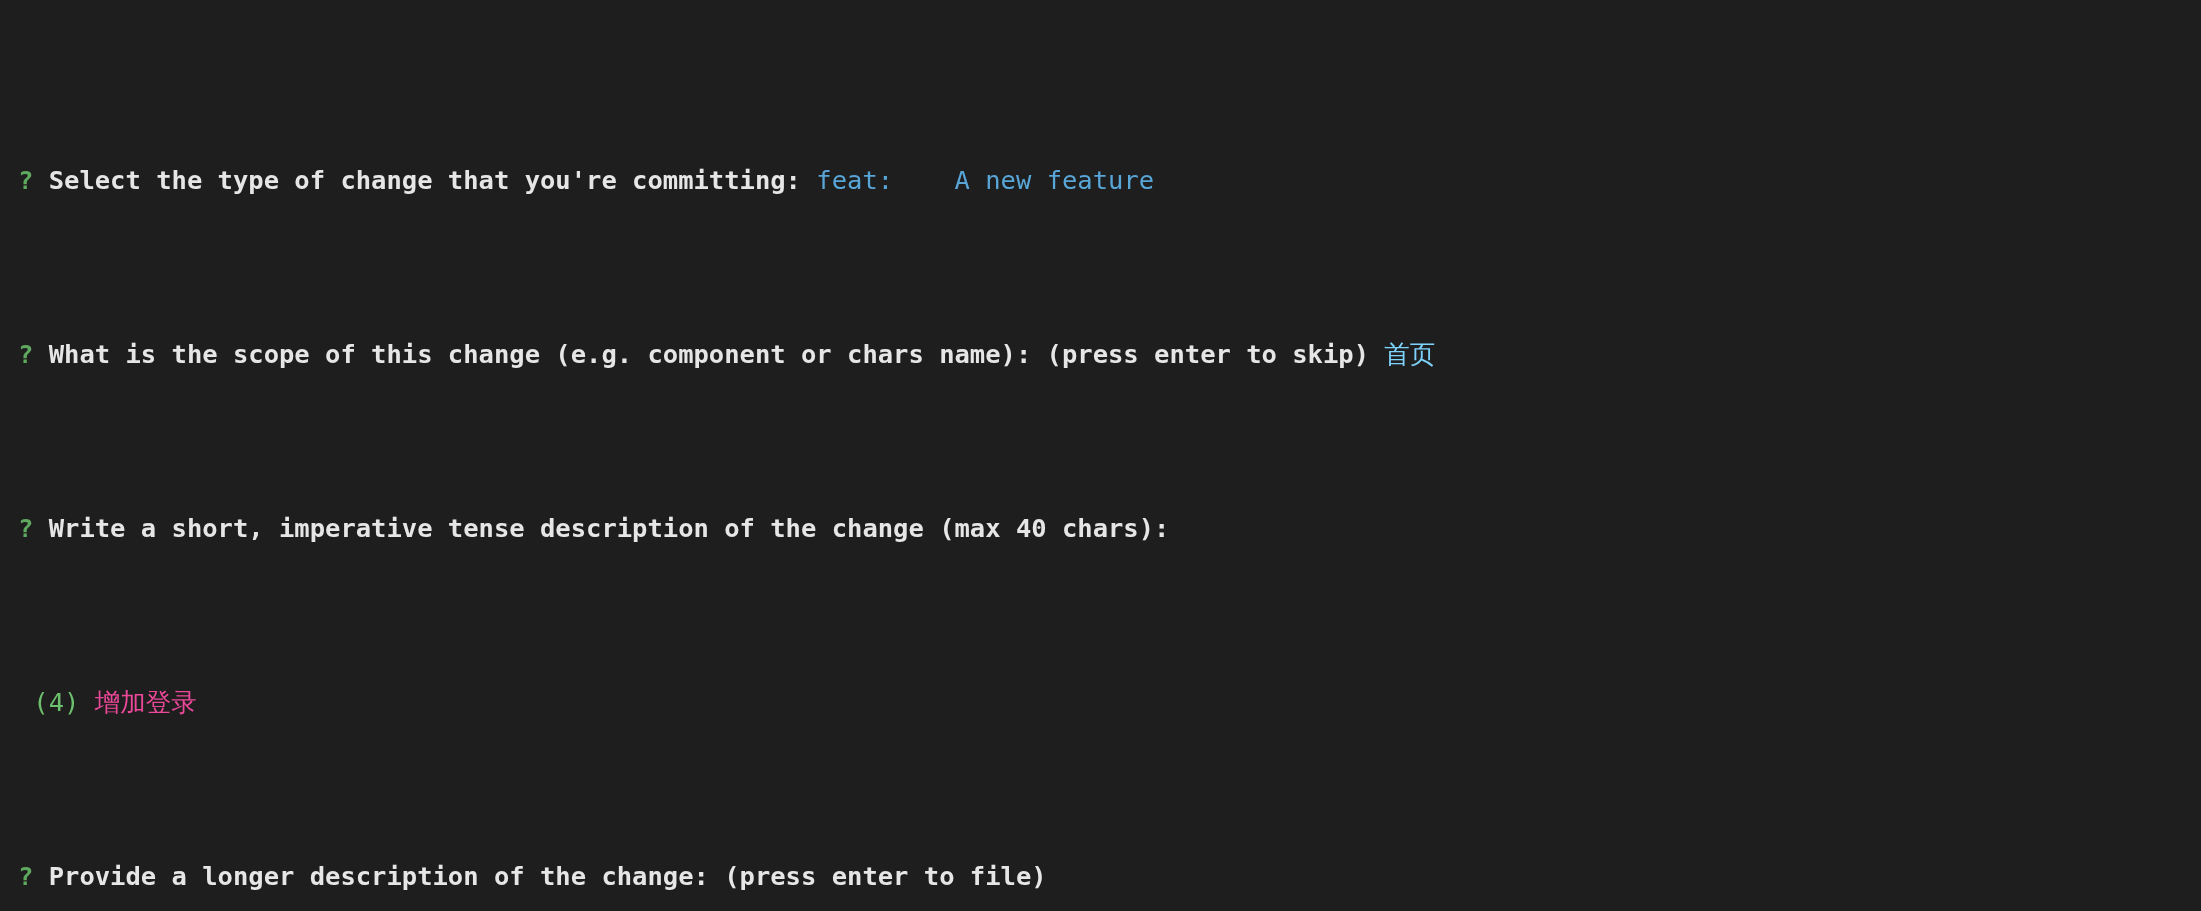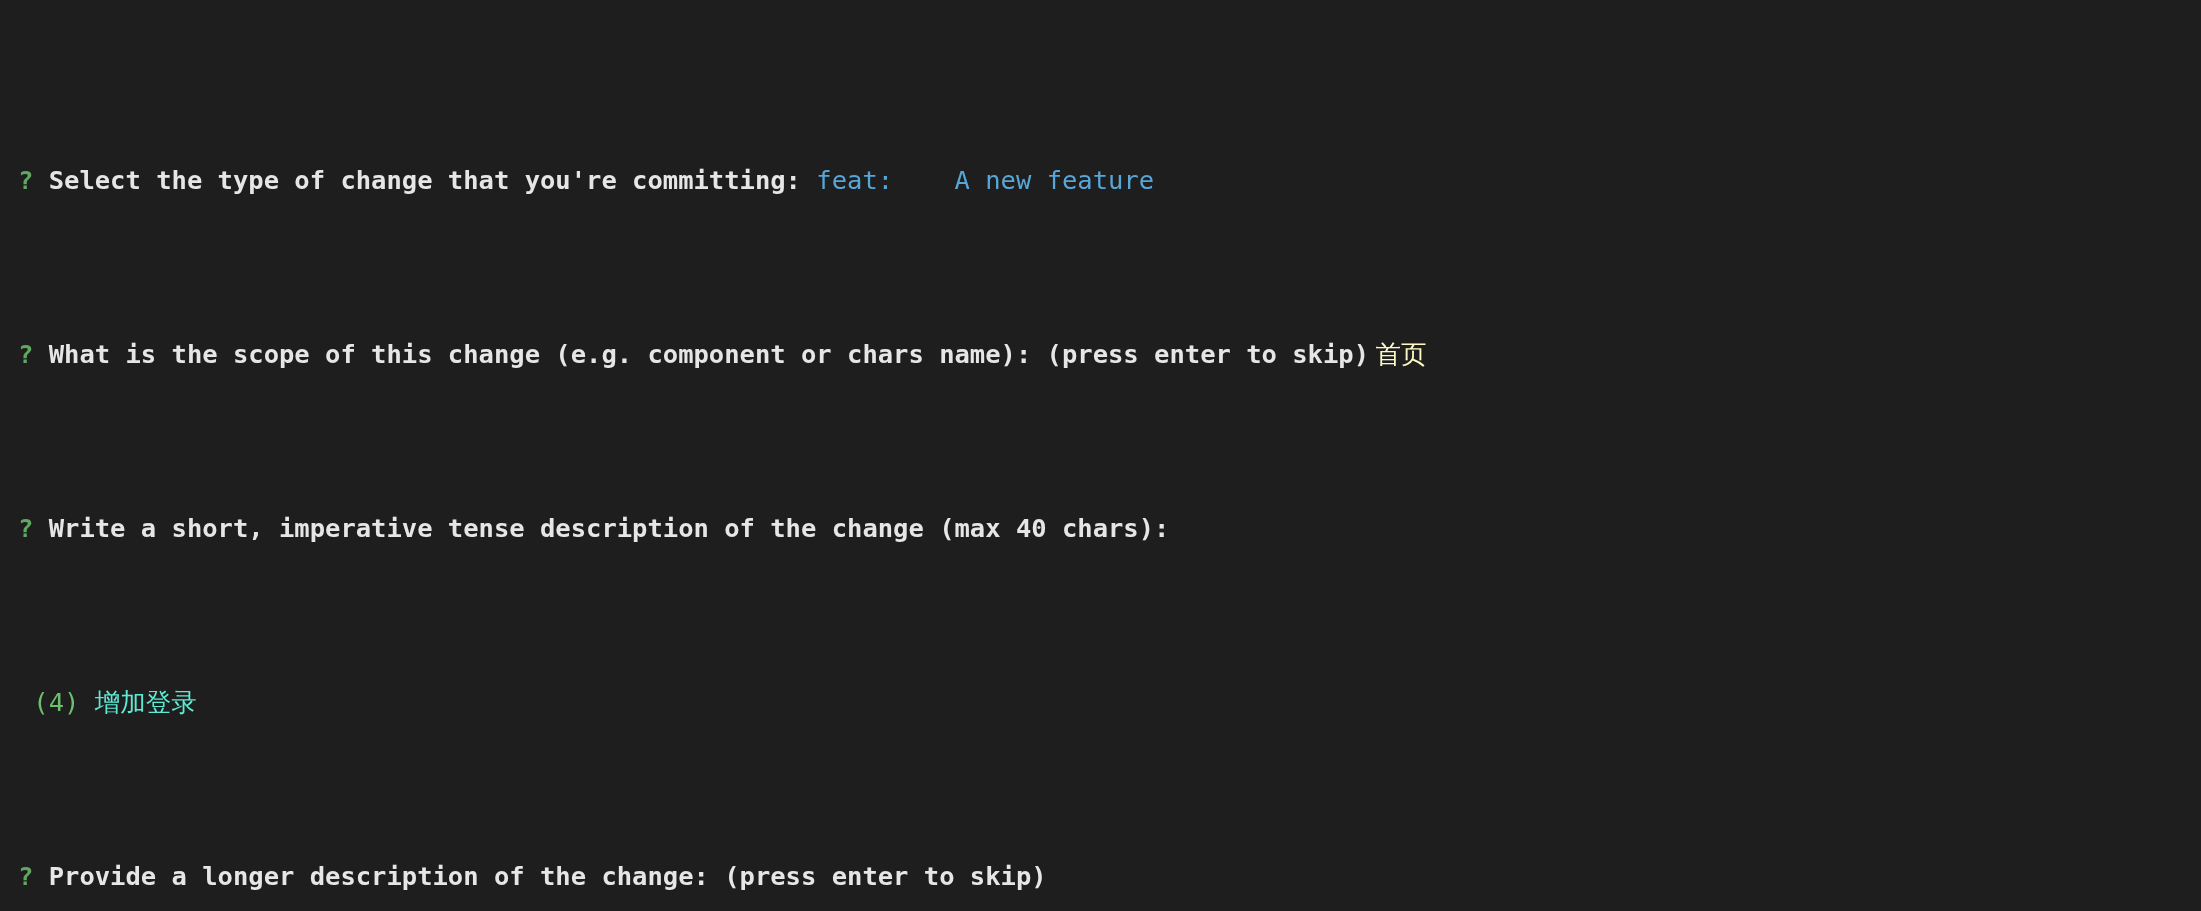--- a/index.html
+++ b/index.html
@@ -36,48 +36,48 @@
   }
   .q-text {
     color: #e6e6e6;
     font-weight: bold;
   }
   .answer {
     color: #58a6d8;
     font-weight: normal;
   }
   .answer-cjk {
-    color: #fef9c3;
+    color: #7dd3fc;
     font-weight: normal;
-    font-family: Liberation Serif, serif;
+    font-family: Liberation Mono, monospace;
   }
   .green-text {
     color: #6cbf6c;
     font-weight: normal;
   }
   .green-cjk {
-    color: #5eead4;
+    color: #ec4899;
     font-weight: normal;
     font-family: "DejaVu Sans", "Liberation Sans", sans-serif;
   }
 </style>
 </head>
 <body>
 
 <div id="terminal">
 
   <div class="line"><span class="q-mark">?</span><span class="q-text"> Select the type of change that you're committing:</span><span class="answer"> feat:</span><span class="answer">    A new feature</span></div>
 
   <div class="line"><span class="q-mark">?</span><span class="q-text"> What is the scope of this change (e.g. component or chars name): (press enter to skip)</span><span class="answer-cjk"> 首页</span></div>
 
   <div class="line"><span class="q-mark">?</span><span class="q-text"> Write a short, imperative tense description of the change (max 40 chars):</span></div>
 
   <div class="line"><span class="green-text"> (4) </span><span class="green-cjk">增加登录</span></div>
 
-  <div class="line"><span class="q-mark">?</span><span class="q-text"> Provide a longer description of the change: (press enter to skip)</span></div>
+  <div class="line"><span class="q-mark">?</span><span class="q-text"> Provide a longer description of the change: (press enter to file)</span></div>
 
   
 
   
 
   
 
   
 
   

